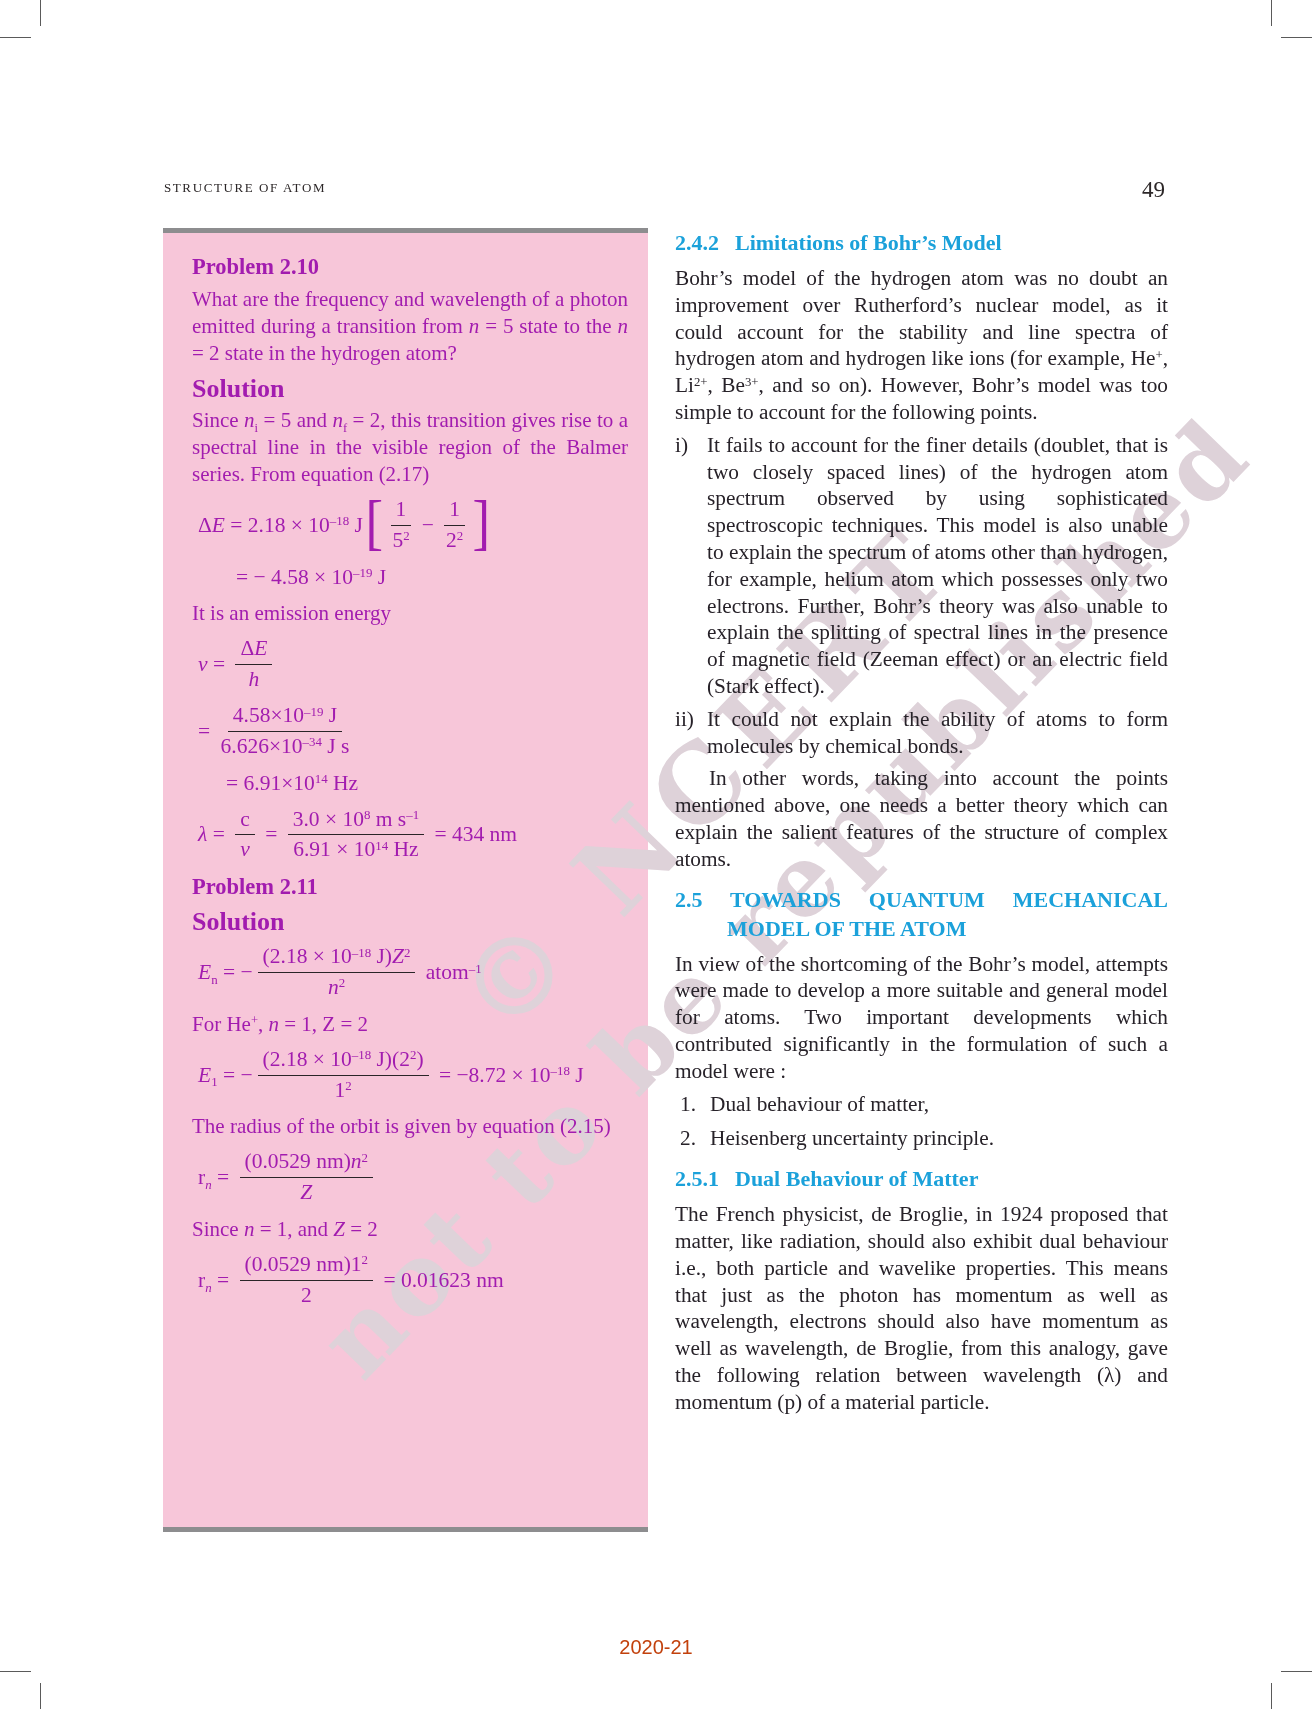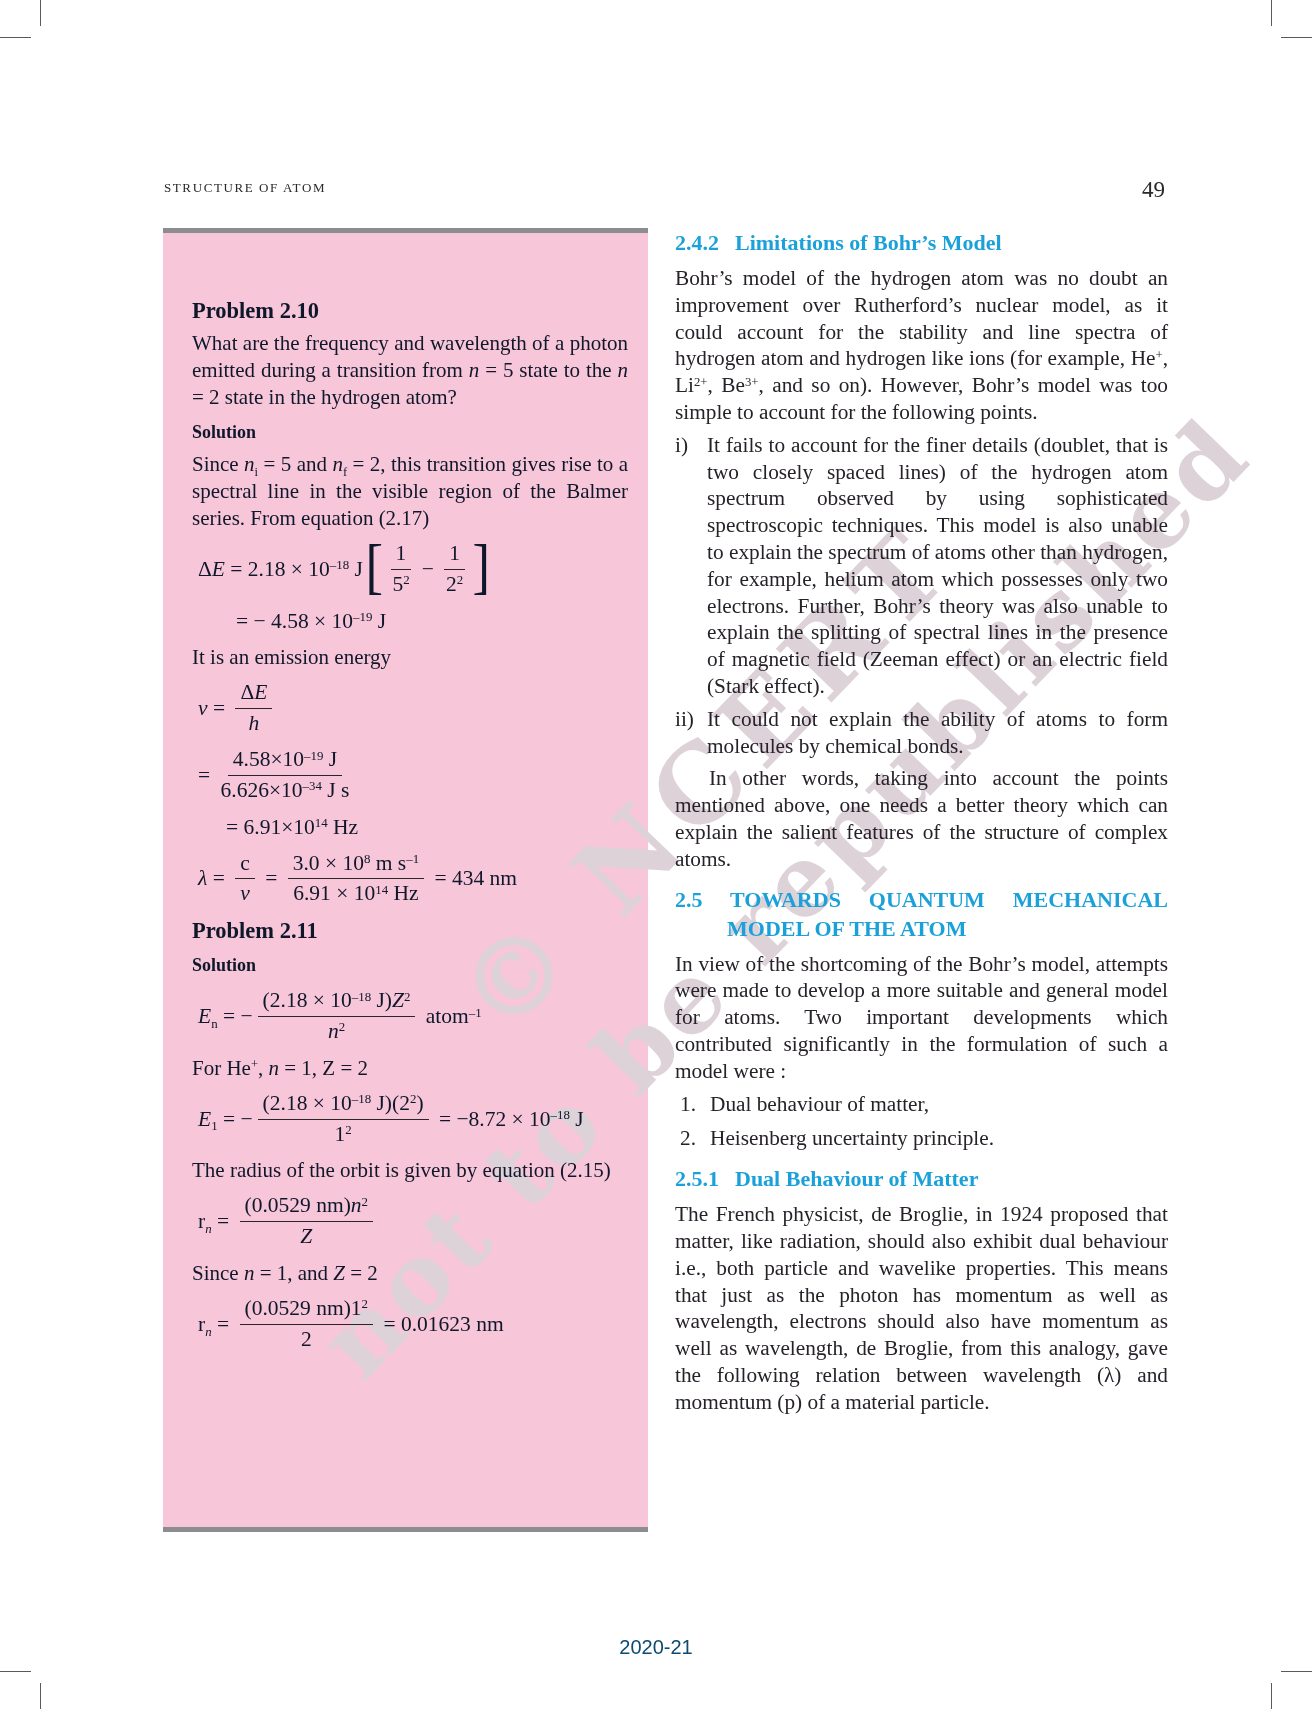--- a/index.html
+++ b/index.html
@@ -19,23 +19,23 @@
   .head-left{position:absolute;left:164px;top:180px;font-size:13px;letter-spacing:1.6px;color:#2c2728;z-index:2;}
   .pagenum{position:absolute;left:1142px;top:177px;font-size:23px;color:#2c2728;z-index:2;}
   
   .wm{position:absolute;z-index:1;font-family:"DejaVu Serif",serif;color:#ded2d9;white-space:nowrap;
       transform-origin:0 50%;font-weight:bold;}
   .wm1{left:478px;top:952px;font-size:106px;letter-spacing:12px;transform:rotate(-46deg);}
   .wm2{left:338px;top:1302px;font-size:98px;letter-spacing:5px;transform:rotate(-46deg);}
   
   .problem-box{position:absolute;left:163px;top:228px;width:485px;height:1304px;box-sizing:border-box;
       background:#f7c6d9;border-top:5px solid #8d8d8f;border-bottom:5px solid #8d8d8f;}
-  .box-inner{position:relative;z-index:2;padding:12px 20px 0 29px;font-size:21px;line-height:27px;color:#0f172a;margin-top:44px;}
+  .box-inner{position:relative;z-index:2;padding:12px 20px 0 29px;font-size:21px;line-height:27px;color:#a21caf;}
   .box-inner h3{font-size:22.5px;margin:8px 0 6px;font-weight:bold;}
-  .box-inner h4{font-size:18px;margin:8px 0 5px;font-weight:bold;}
+  .box-inner h4{font-size:26px;margin:8px 0 5px;font-weight:bold;}
   .box-inner p{margin:0 0 6px;}
   .just{text-align:justify;}
   
   .eq{display:flex;align-items:center;margin:9px 0 10px 6px;font-size:21.5px;line-height:1.25;white-space:nowrap;}
   .eqt{white-space:pre;}
   .frac{display:inline-flex;flex-direction:column;align-items:center;text-align:center;margin:0 5px;line-height:1.2;}
   .frac .num{border-bottom:1.6px solid #2a2528;padding:0 5px 2px;}
   .frac .den{padding-top:2px;}
   .brk{font-size:62px;line-height:0;margin:0 1px;position:relative;top:-3px;transform:scaleX(0.85);font-weight:400;}
   .eq-indent1{margin-left:44px;}
@@ -52,21 +52,21 @@
   .caps .line2{margin-left:52px;}
   .li{display:flex;margin:2px 0 6px;}
   .li .marker{width:32px;flex:none;}
   .li p{flex:1;margin:0;}
   .li-num{display:flex;margin:4px 0 8px;}
   .li-num .marker{width:30px;flex:none;margin-left:5px;}
   .li-num p{flex:1;margin:0;}
   .indent{text-indent:34px;}
   
   .footer{position:absolute;left:0;right:0;top:1636px;text-align:center;z-index:2;
-      font-family:"Liberation Sans","DejaVu Sans",sans-serif;font-size:20px;color:#0c4a6e;}
+      font-family:"Liberation Sans","DejaVu Sans",sans-serif;font-size:20px;color:#c2410c;}
   i{font-style:italic;}
 </style>
 </head>
 <body>
 
 <div class="page">
 
   <div class="crop tlv"></div>
   <div class="crop tlh"></div>
   <div class="crop trv"></div>

